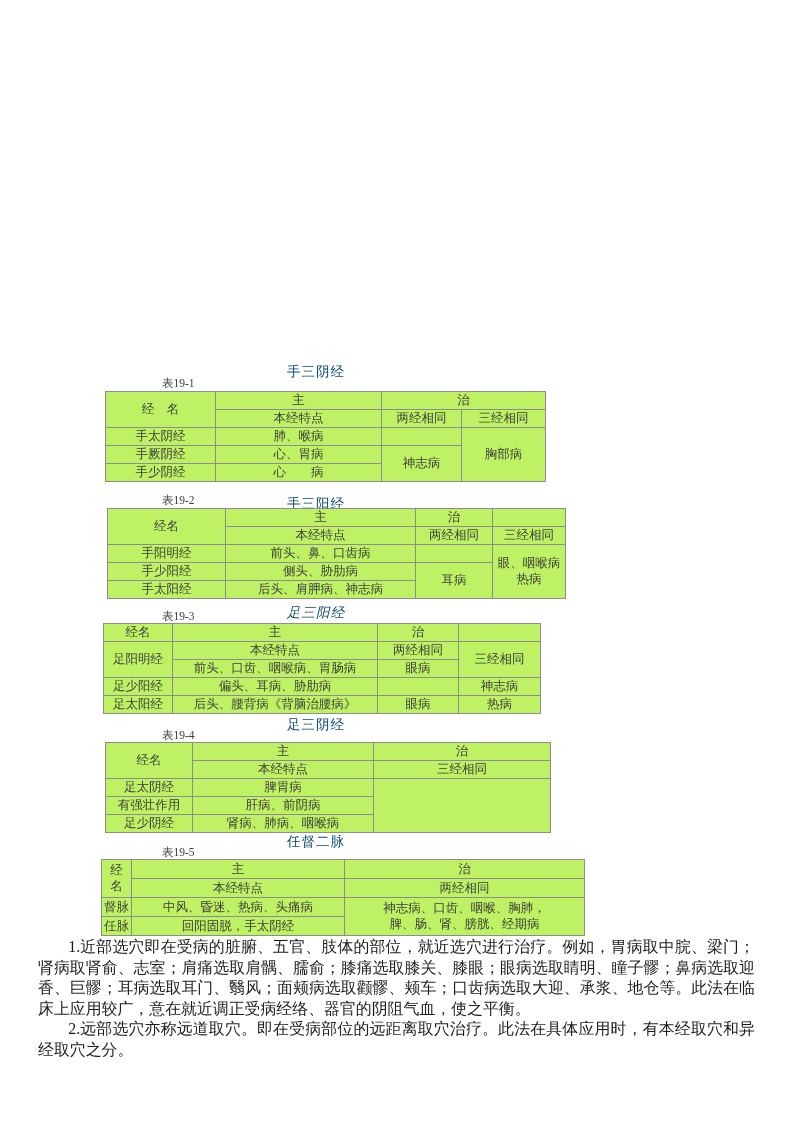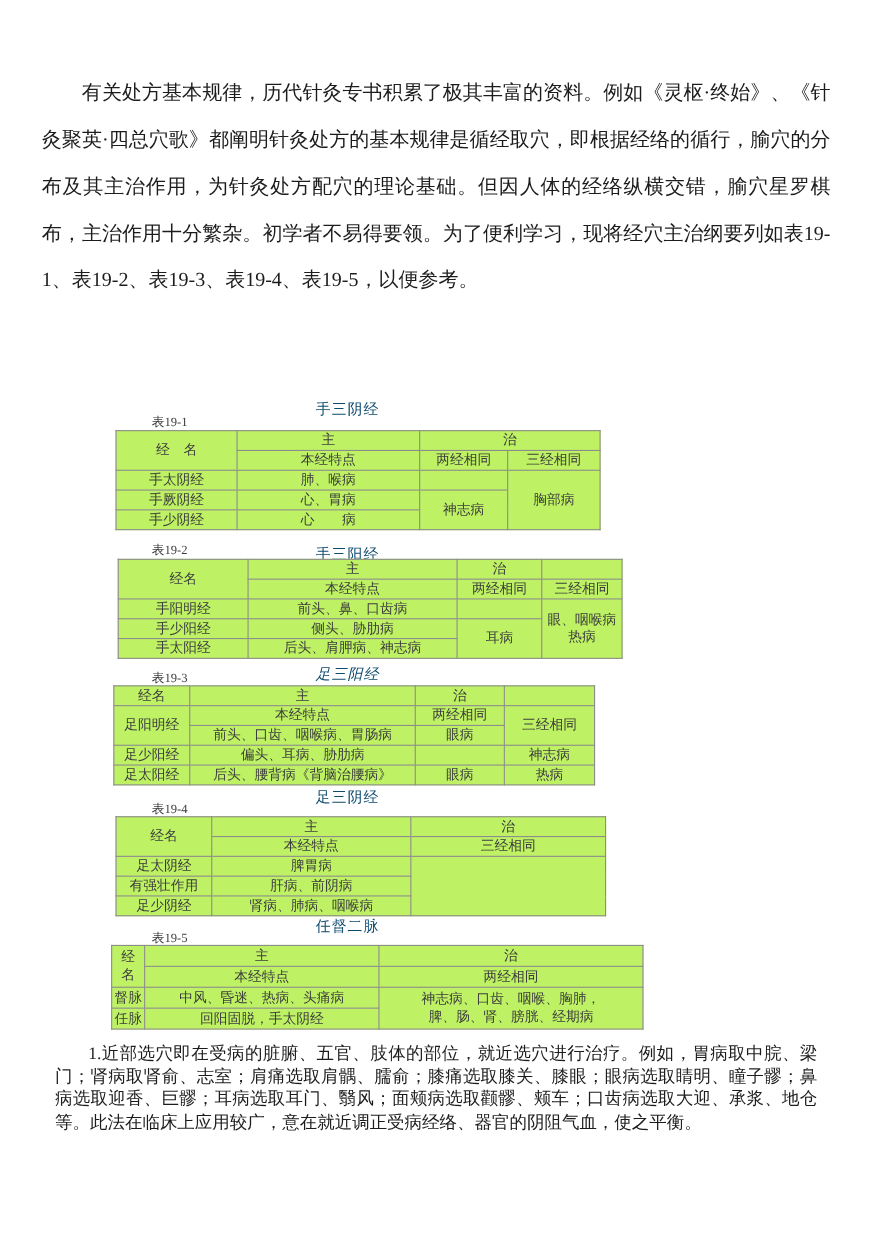--- a/index.html
+++ b/index.html
@@ -11,27 +11,27 @@
   .toptext{
     position:absolute;left:38px;top:63px;width:717px;
     font-size:18.2px;line-height:42.6px;text-align:justify;
   }
   .toptext p{margin:0;}
   .toptext p.indent{text-indent:2em;}
   .bottomtext{
     position:absolute;left:38px;top:937px;width:717px;
     font-size:15.9px;line-height:20.6px;text-align:justify;
   }
-  .bottomtext p{margin:12px;text-indent:1.9em;}
+  .bottomtext p{margin:0;text-indent:1.9em;}
   .ttitle{
     position:absolute;left:0;width:632px;text-align:center;
     font-size:13.5px;color:#0c4a6e;letter-spacing:1px;
   }
   .tlabel{
-    position:absolute;left:138px;font-size:11.5px;color:#3d3d3d;
+    position:absolute;left:162px;font-size:11.5px;color:#3d3d3d;
   }
   #title1{top:363px;} #label1{top:376px;}
   #title2{top:473px;margin-top:22px;} #label2{top:493px;}
   #title3{top:604px;font-style:italic;} #label3{top:609px;}
   #title4{top:716px;} #label4{top:728px;}
   #title5{top:833px;} #label5{top:845px;}
   table{
     position:absolute;border-collapse:collapse;table-layout:fixed;
     background:#bef264;
   }
@@ -43,21 +43,20 @@
   #t2{left:107px;top:508px;width:458px;} #t2 tr{height:15.5px;}
   #t3{left:103px;top:623px;width:437px;} #t3 tr{height:17px;}
   #t4{left:105px;top:742px;width:445px;} #t4 tr{height:15.5px;}
   #t5{left:101px;top:859px;width:483px;} #t5 tr{height:19px;}
   .ln{display:block;line-height:1.25;}
 </style>
 </head>
 <body>
 
 <div class="toptext">
-  <p class="indent">有关处方基本规律，历代针灸专书积累了极其丰富的资料。例如《灵枢·终始》、《针灸聚英·四总穴歌》都阐明针灸处方的基本规律是循经取穴，即根据经络的循行，腧穴的分布及其主治作用，为针灸处方配穴的理论基础。但因人体的经络纵横交错，腧穴星罗棋布，主治作用十分繁杂。初学者不易得要领。为了便利学习，现将经穴主治纲要列如表19-1、表19-2、表19-3、表19-4、表19-5，以便参考。</p>
 </div>
 
 <div class="ttitle" id="title1">手三阴经</div>
 <div class="tlabel" id="label1">表19-1</div>
 <table id="t1">
   <colgroup>
       <col style="width:110px">
       <col style="width:166px">
       <col style="width:80px">
       <col style="width:84px">
@@ -239,13 +238,14 @@
   </tr>
   <tr>
     <td>任脉</td>
     <td>回阳固脱，手太阴经</td>
   </tr>
 </tbody>
   </table>
 
 <div class="bottomtext">
   <p>1.近部选穴即在受病的脏腑、五官、肢体的部位，就近选穴进行治疗。例如，胃病取中脘、梁门；肾病取肾俞、志室；肩痛选取肩髃、臑俞；膝痛选取膝关、膝眼；眼病选取睛明、瞳子髎；鼻病选取迎香、巨髎；耳病选取耳门、翳风；面颊病选取颧髎、颊车；口齿病选取大迎、承浆、地仓等。此法在临床上应用较广，意在就近调正受病经络、器官的阴阻气血，使之平衡。</p>
+  <p>2.远部选穴亦称远道取穴。即在受病部位的远距离取穴治疗。此法在具体应用时，有本经取穴和异经取穴之分。</p>
 </div>
 
 </body></html>

